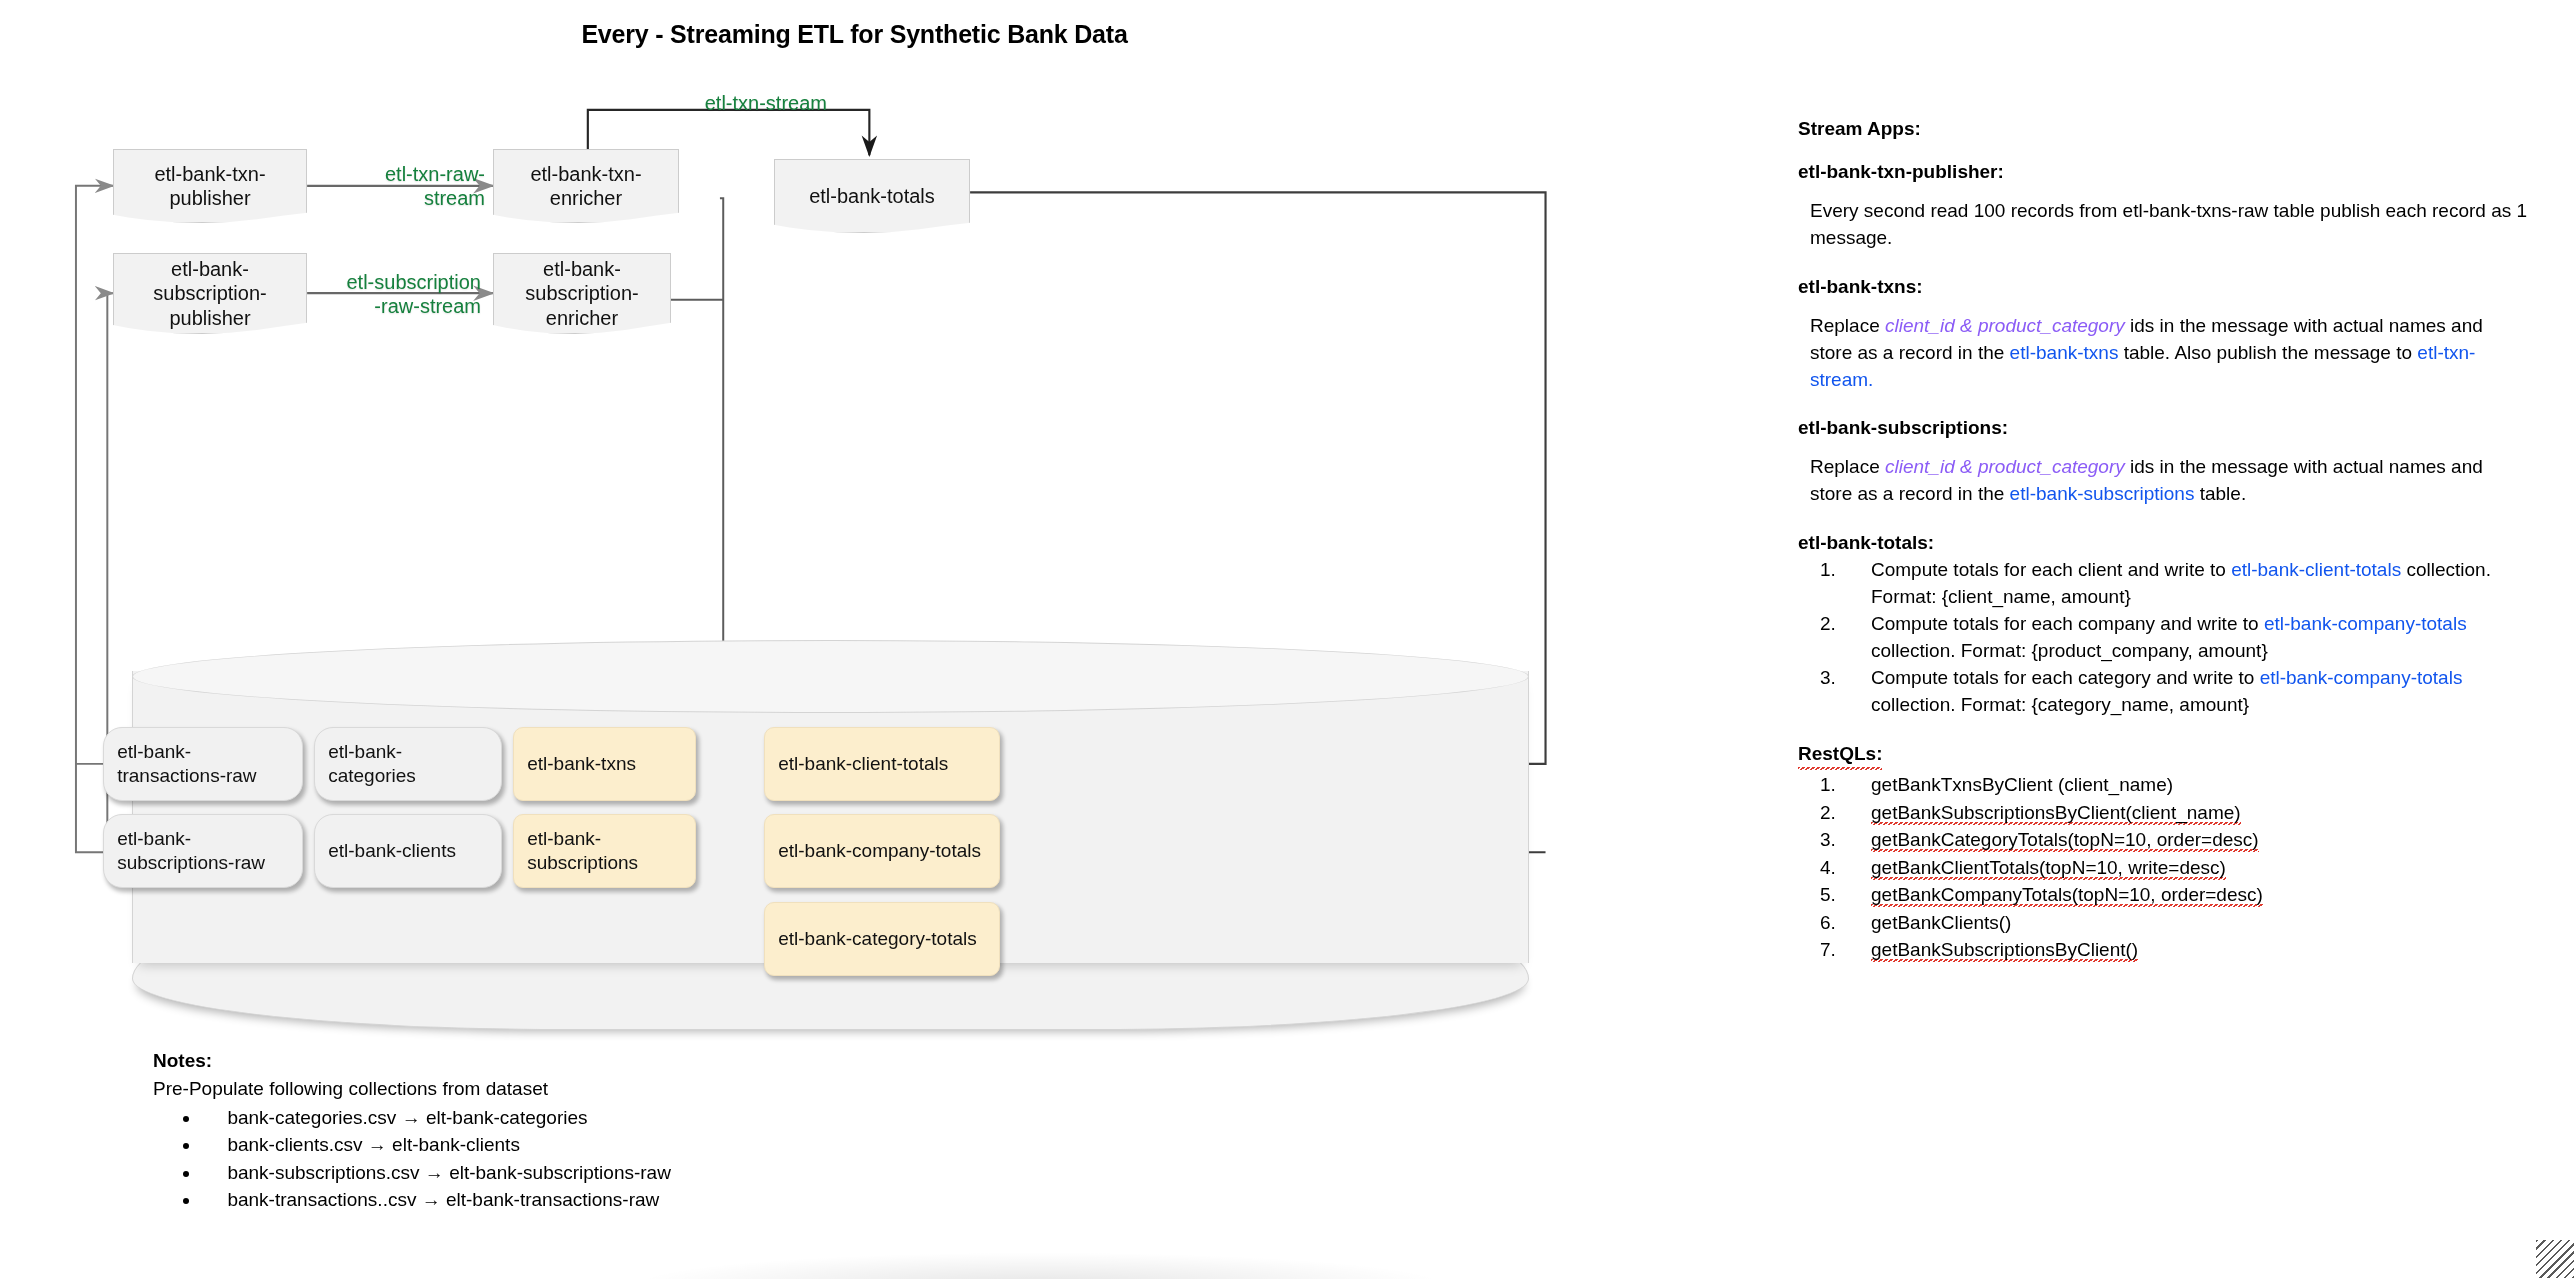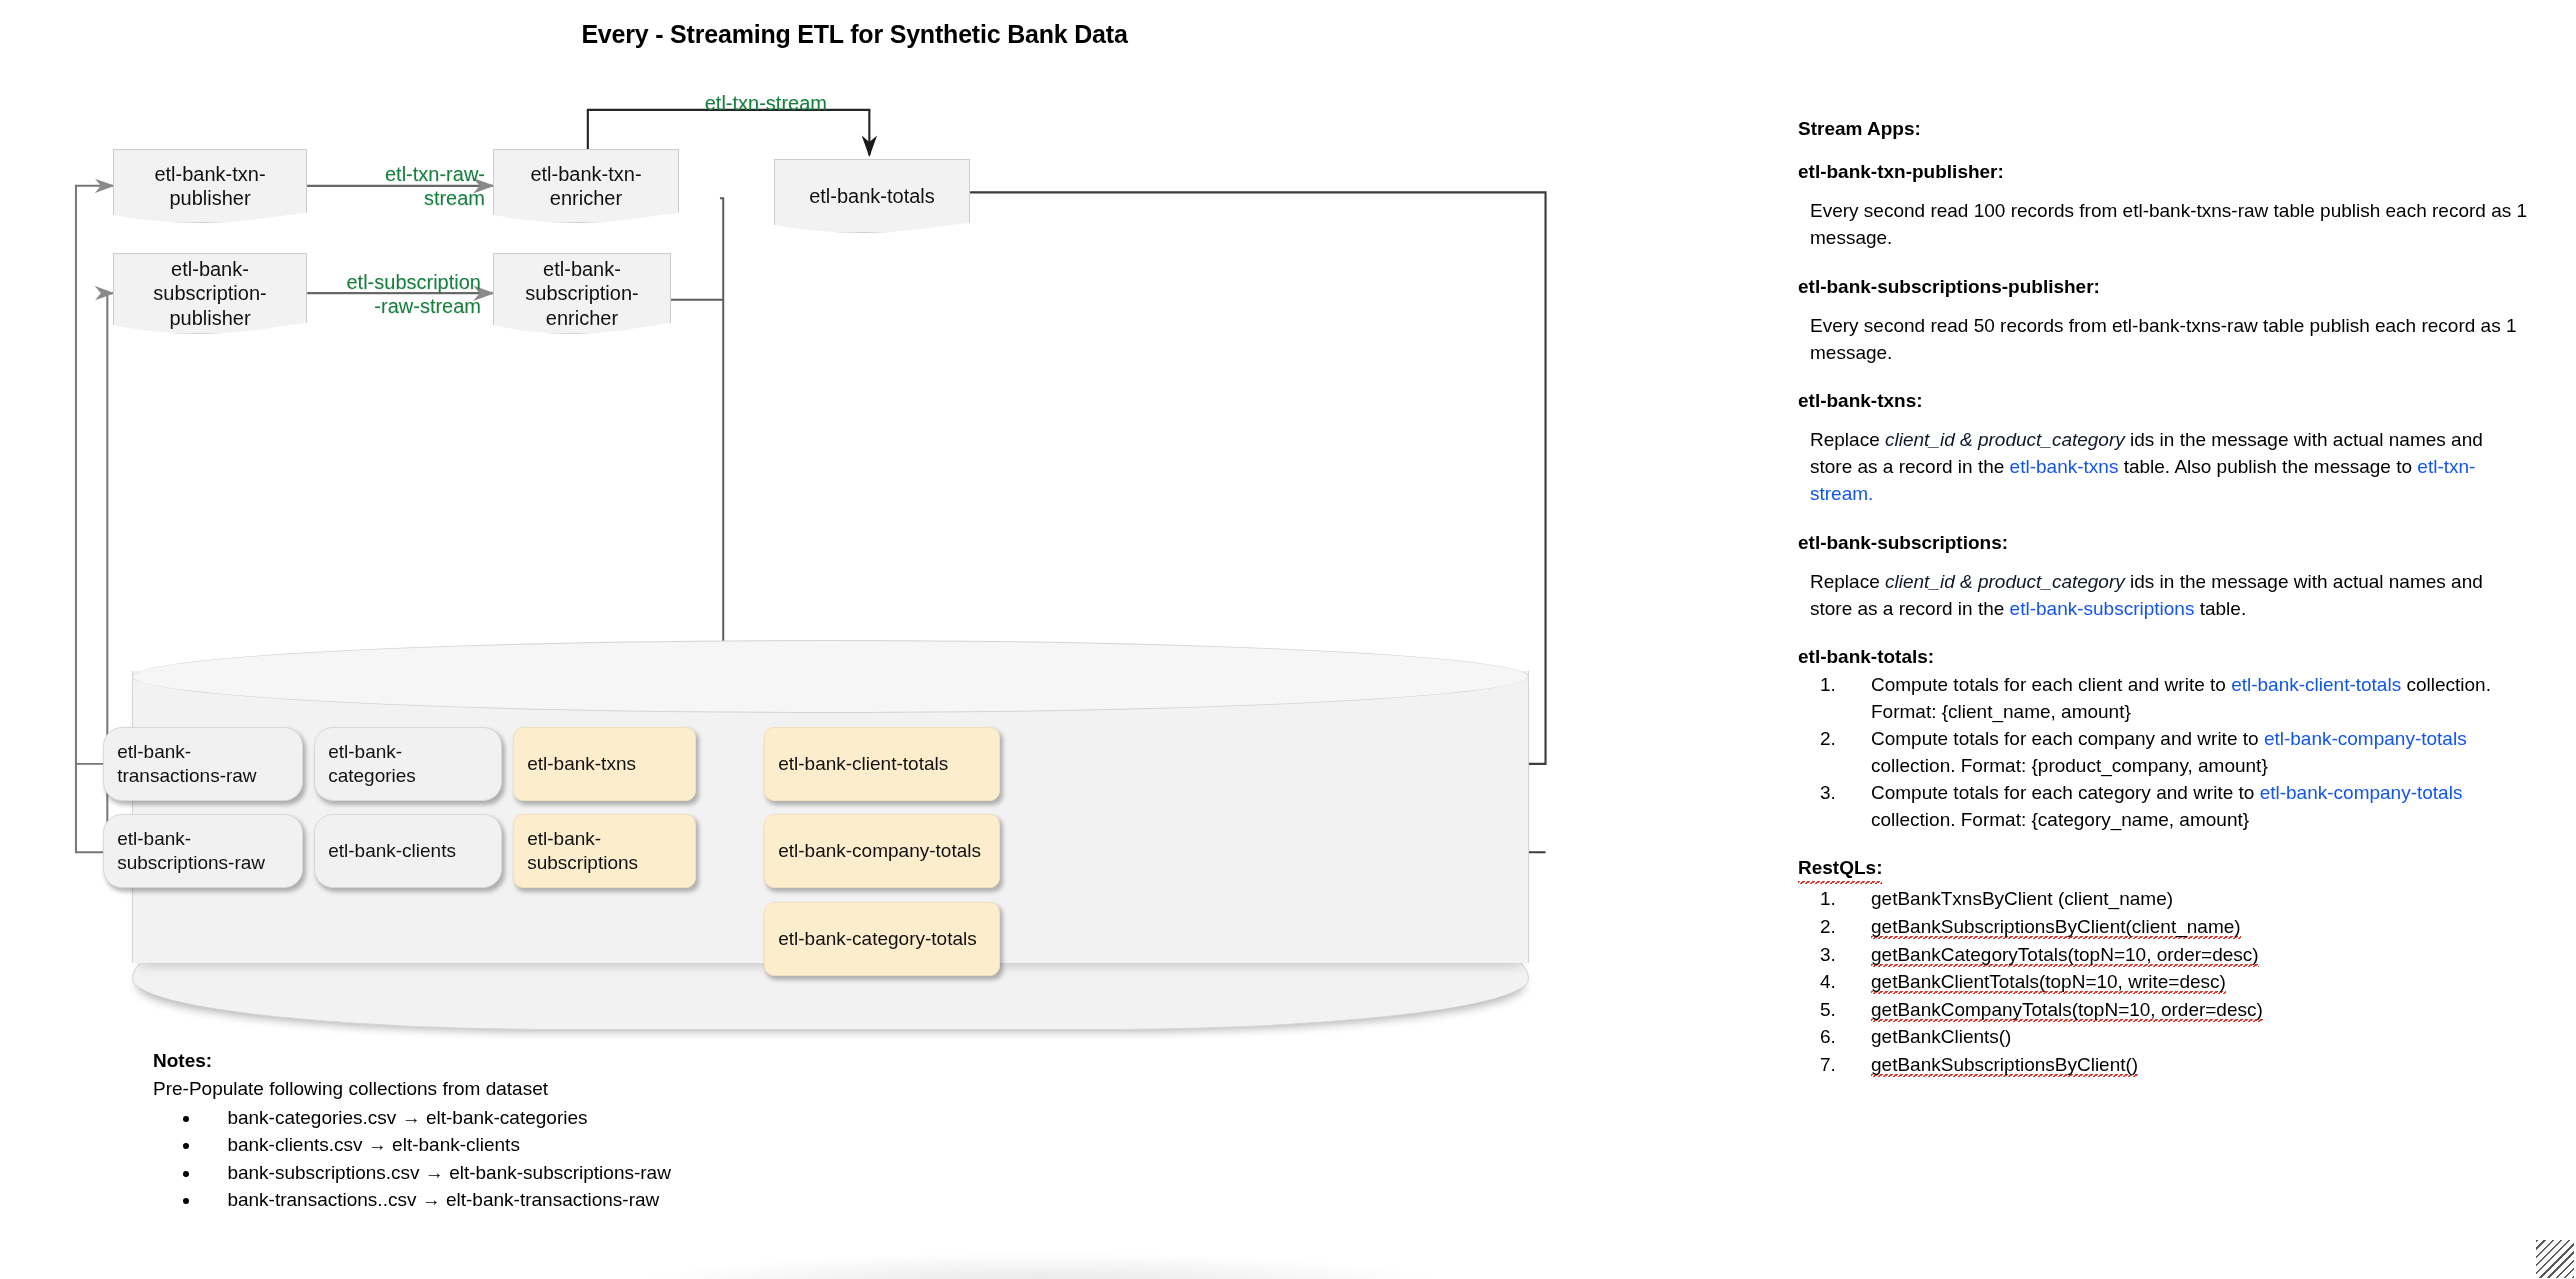--- a/index.html
+++ b/index.html
@@ -130,21 +130,21 @@
     position: absolute;
     left: 1798px; top: 116px;
     width: 743px;
     font-size: 19px;
     line-height: 1.42;
   }
   .blk { margin-bottom: 21.5px; }
   .blk h4 { margin: 0 0 0.8px 0; font-size: 19px; font-weight: bold; }
   .blk p  { margin: 12px; }
   .ref  { color: #1155ee; }
-  .refi { color: #0f172a; font-style: italic; }
+  .refi { color: #8b5cf6; font-style: italic; }
   .sec-head { font-weight: bold; font-size: 19px; margin: 0 0 16.5px 0; }
 
   ol.steps { margin: 0; padding-left: 43px; }
   ol.steps li { margin: 0 0 0 0; padding-left: 30px; }
   ol.restqls { margin: 0; padding-left: 43px; }
   ol.restqls li { padding-left: 30px; line-height: 1.45; }
 
   .sq { 
     background-image: repeating-linear-gradient(
       135deg, #e03a2f 0 1.7px, rgba(0,0,0,0) 1.7px 3.3px);
@@ -300,24 +300,20 @@
 
 <div id="panel">
 
   <div class="sec-head">Stream Apps:</div>
 
   <div class="blk">
     <h4>etl-bank-txn-publisher:</h4>
     <p>Every second read 100 records from etl-bank-txns-raw table publish each record as 1 message.</p>
   </div>
 
-  <div class="blk">
-    <h4>etl-bank-subscriptions-publisher:</h4>
-    <p>Every second read 50 records from etl-bank-txns-raw table publish each record as 1 message.</p>
-  </div>
 
   <div class="blk">
     <h4>etl-bank-txns:</h4>
     <p><span>Replace </span><span class="refi">client_id &amp; product_category</span><span> ids in the message with actual names and store as a record in the </span><span class="ref">etl-bank-txns</span><span> table. Also publish the message to </span><span class="ref">etl-txn-stream.</span></p>
   </div>
 
   <div class="blk">
     <h4>etl-bank-subscriptions:</h4>
     <p><span>Replace </span><span class="refi">client_id &amp; product_category</span><span> ids in the message with actual names and store as a record in the </span><span class="ref">etl-bank-subscriptions</span><span> table.</span></p>
   </div>

